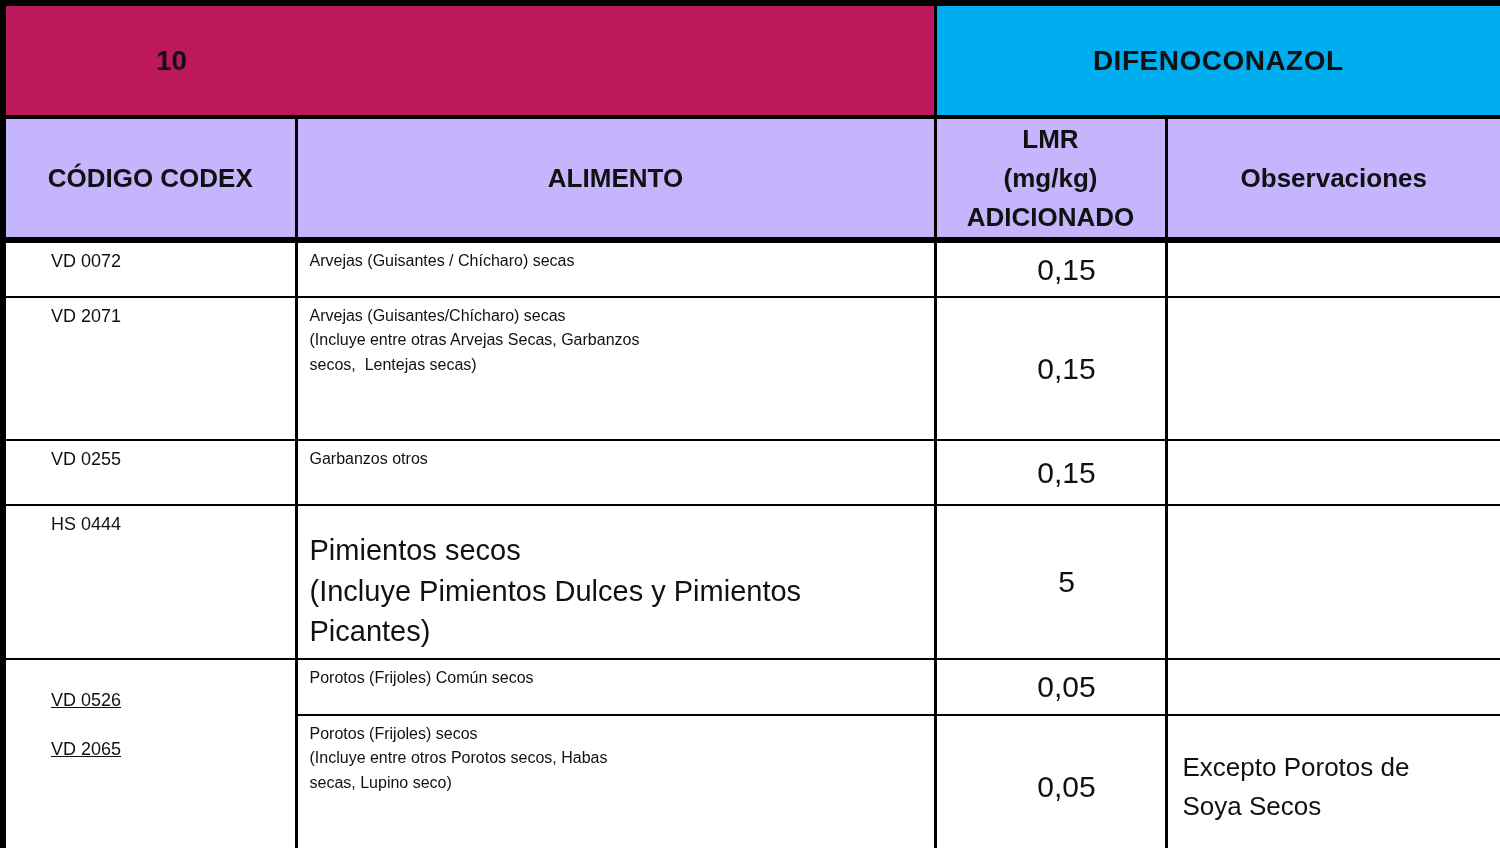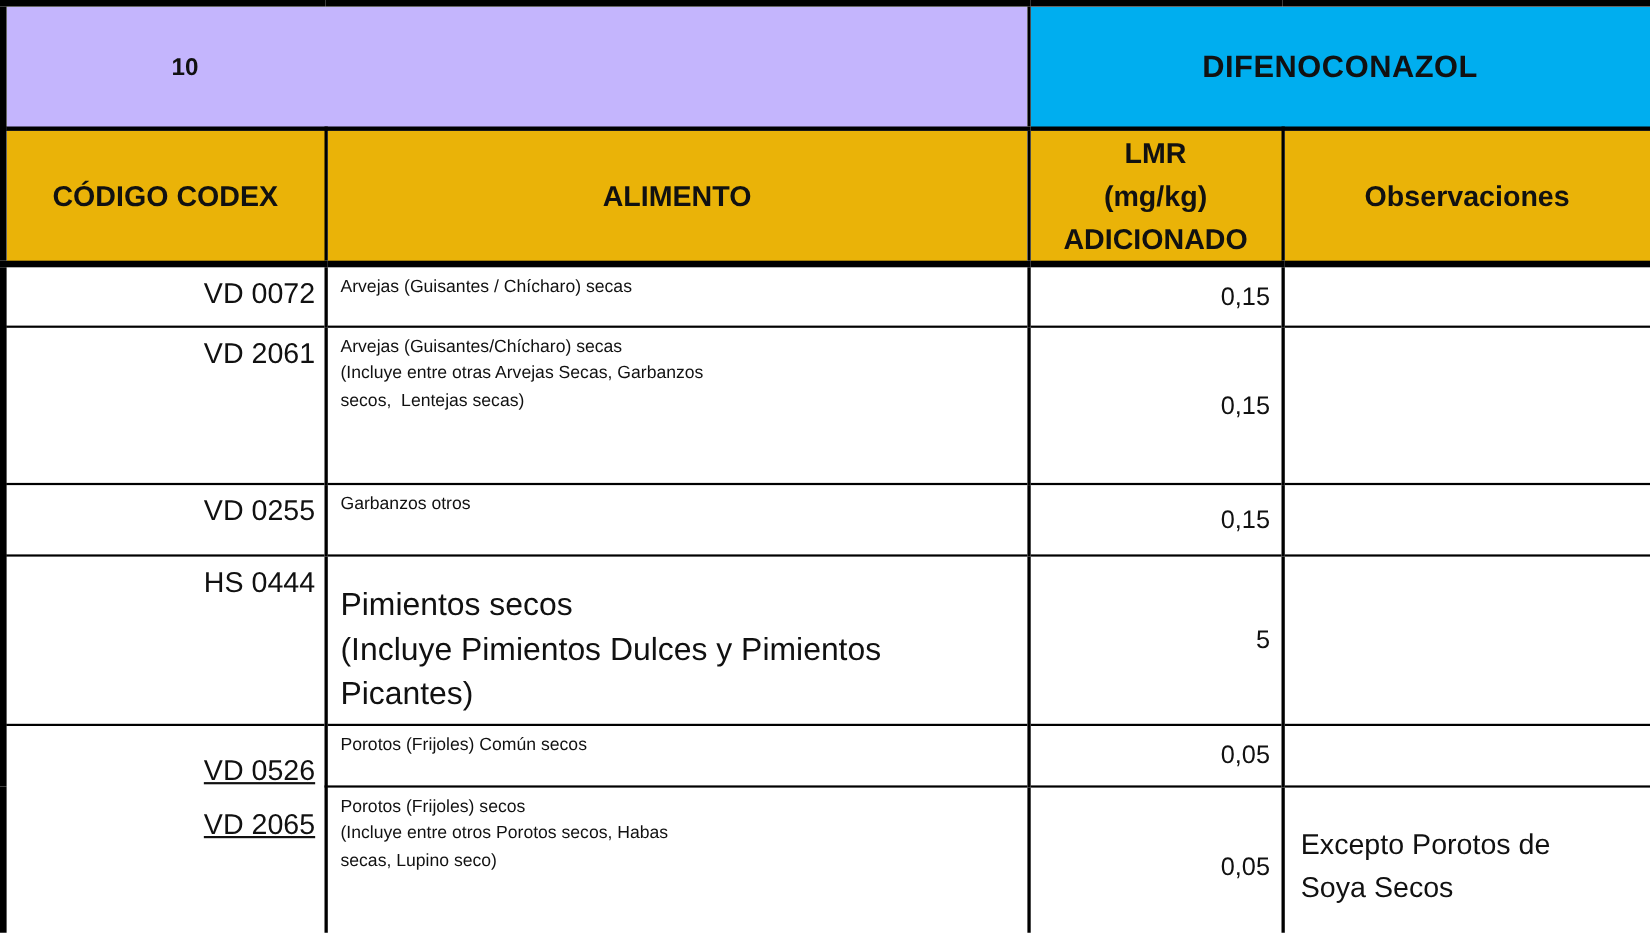--- a/index.html
+++ b/index.html
@@ -18,52 +18,52 @@
   }
   td, th {
     border: 2px solid #000000;
     border-left-width: 3px;
     border-right-width: 3px;
     overflow: hidden;
   }
   
   tr.top-row td { border-top-width: 6px; border-bottom-width: 4px; }
   td.cell-ten {
-    background: #c4b5fd;
+    background: #be185d;
     font-weight: bold;
-    font-size: 22px;
+    font-size: 28px;
     vertical-align: middle;
     text-align: left;
     padding-left: 150px;
   }
   td.cell-pesticide {
     background: #00AEEF;
     font-weight: bold;
     font-size: 28px;
     vertical-align: middle;
     text-align: center;
     letter-spacing: 0.5px;
   }
   
   tr.col-head th {
-    background: #eab308;
+    background: #c4b5fd;
     font-weight: bold;
     font-size: 26px;
     text-align: center;
     vertical-align: middle;
     border-bottom-width: 6px;
     line-height: 1.5;
   }
   th.pre { white-space: pre-line; }
   
   td.code {
     vertical-align: top;
-    text-align: right;
+    text-align: left;
     padding: 8px 8px 6px 45px;
-    font-size: 26px;
+    font-size: 18px;
   }
   td.code-merged {
     padding-top: 16px;
     line-height: 49px;
     white-space: pre-line;
     text-decoration: underline;
   }
   td.ali {
     vertical-align: top;
     text-align: left;
@@ -72,23 +72,23 @@
     line-height: 1.53;
     white-space: pre-wrap;
   }
   tr.r4 td.ali {
     font-size: 29px;
     line-height: 1.4;
     padding-top: 24px;
   }
   td.lmr {
     vertical-align: middle;
-    text-align: right;
+    text-align: center;
     padding-right: 10px;
-    font-size: 23px;
+    font-size: 30px;
     padding-left: 42px;
   }
   td.obs {
     vertical-align: middle;
     text-align: left;
     padding-left: 15px;
     padding-right: 10px;
     font-size: 26px;
     line-height: 1.5;
     white-space: pre-wrap;
@@ -130,21 +130,21 @@
   </tr>
 
   <tr class="r1">
     <td class="code">VD 0072</td>
     <td class="ali">Arvejas (Guisantes / Chícharo) secas</td>
     <td class="lmr">0,15</td>
     <td class="obs"></td>
   </tr>
 
   <tr class="r2">
-    <td class="code">VD 2061</td>
+    <td class="code">VD 2071</td>
     <td class="ali">Arvejas (Guisantes/Chícharo) secas
 (Incluye entre otras Arvejas Secas, Garbanzos
 secos,  Lentejas secas)</td>
     <td class="lmr">0,15</td>
     <td class="obs"></td>
   </tr>
 
   <tr class="r3">
     <td class="code">VD 0255</td>
     <td class="ali">Garbanzos otros</td>

